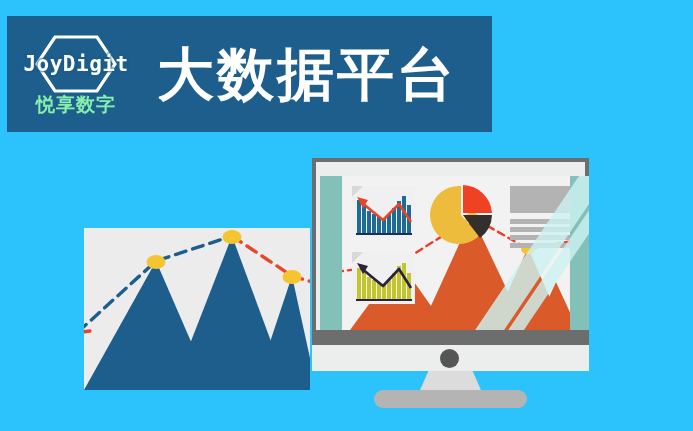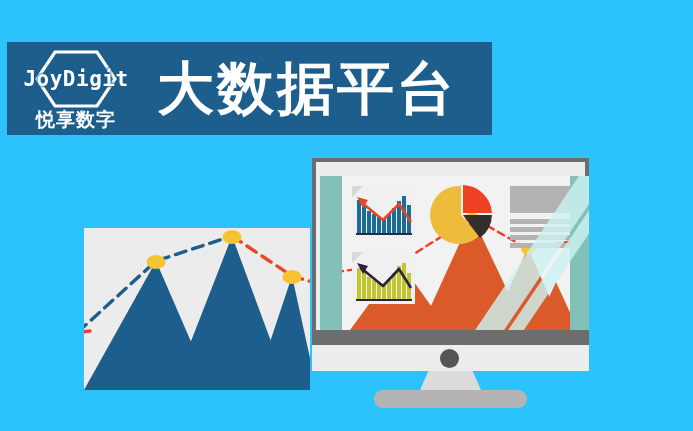--- a/index.html
+++ b/index.html
@@ -6,40 +6,40 @@
   body{
     width:693px;height:431px;overflow:hidden;
     background:#2cc3fc;
     font-family:"Liberation Sans","DejaVu Sans",sans-serif;
     position:relative;
   }
   #stage{position:absolute;inset:0;width:693px;height:431px;overflow:hidden;}
 
   
   .banner{
-    position:absolute;left:7px;top:42px;width:485px;height:93px;
+    position:absolute;left:7px;top:16px;width:485px;height:116px;
     background:#1d5e8c;
     display:flex;align-items:center;
   }
   .logo{
     position:relative;width:118px;height:92px;margin-left:10px;
     flex:0 0 auto;
     display:flex;flex-direction:column;align-items:center;justify-content:center;
   }
   .logo .hexwrap{position:relative;width:112px;height:60px;}
   .logo .hexwrap svg{position:absolute;left:0;top:0;}
   .logo .joy{
     position:absolute;left:0;top:50%;transform:translateY(-50%);
     width:112px;text-align:center;
     color:#ffffff;font-size:21px;font-weight:bold;letter-spacing:0.5px;
     font-family:"DejaVu Sans Mono","Liberation Mono",monospace;
     text-shadow:0 0 2px #1d5e8c,0 0 2px #1d5e8c,0 0 3px #1d5e8c;
   }
   .logo .cn{
-    color:#ffffff;font-size:19px;font-weight:bold;letter-spacing:1px;
+    color:#86efac;font-size:19px;font-weight:bold;letter-spacing:1px;
     margin-top:1px;line-height:1;
   }
   .banner-title{
     color:#ffffff;font-size:57px;font-weight:bold;letter-spacing:3px;
     margin-left:22px;line-height:1;
   }
 
   
   .left-panel{
     position:absolute;left:84px;top:228px;width:226px;height:162px;

